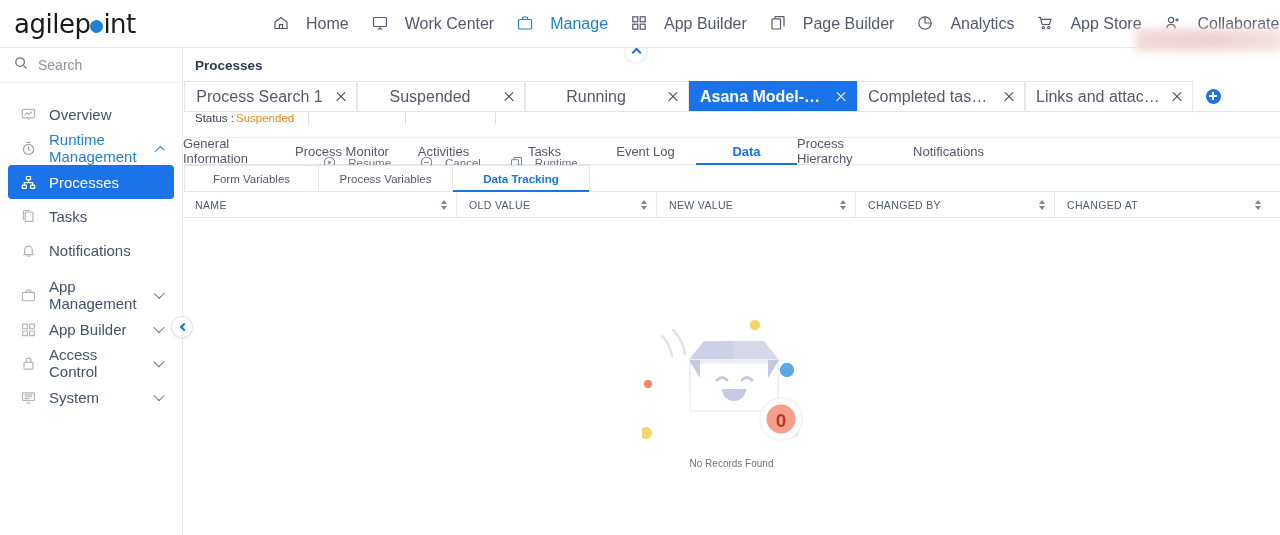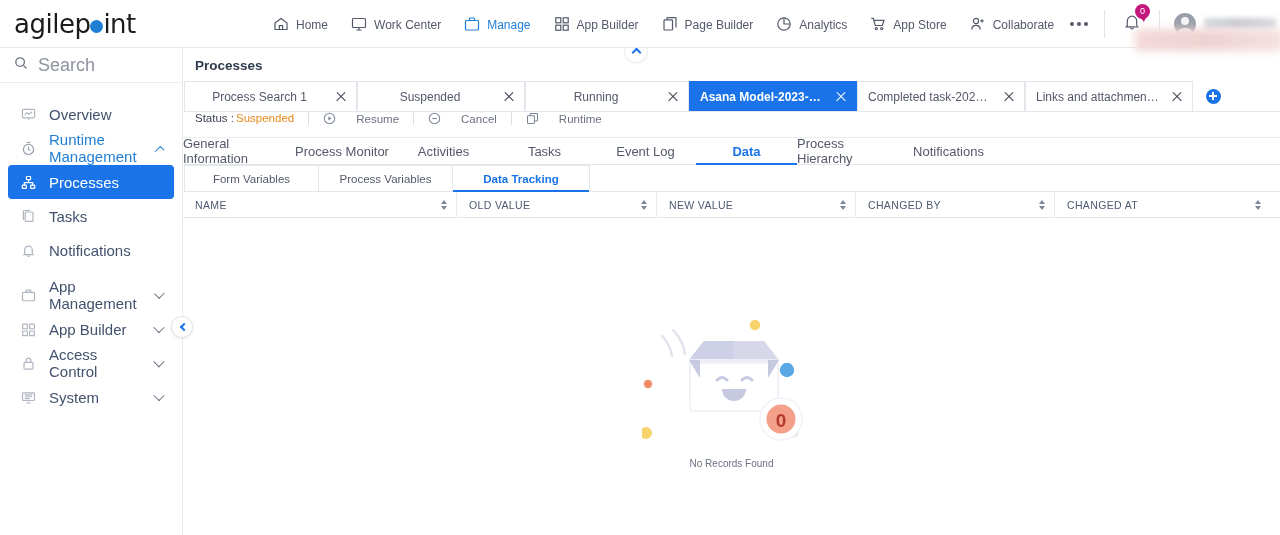--- a/index.html
+++ b/index.html
@@ -33,22 +33,22 @@
     display: inline-block; width: 13px; height: 13px;
     border-radius: 50%; background: #1f7fd4;
     position: relative; top: 0px; margin: 0 0px;
   }
 
   .nav {
     display: flex; align-items: center; gap: 23px;
     margin-left: 90px;
   }
   .nav-item {
-    display: flex; align-items: flex-end; gap: 7px;
-    font-size: 12px; color: #54596b; cursor: pointer;
+    display: flex; align-items: flex-start; gap: 17px;
+    font-size: 16px; color: #54596b; cursor: pointer;
     white-space: nowrap;
   }
   .nav-item.active { color: #1f7fd4; }
   .nav-item svg { display: block; }
 
   .topbar-right {
     margin-left: auto; display: flex; align-items: center;
     height: 48px; padding-right: 12px;
   }
   .dots-btn {
@@ -114,21 +114,21 @@
     background: #ffffff; border-right: 1px solid #e8eaee;
     position: relative;
   }
   .search-row {
     height: 35px; display: flex; align-items: center;
     padding-left: 14px; gap: 10px;
     border-bottom: 1px solid #eceef1;
     margin-bottom: 14px;
   }
   .search-input {
-    border: none; outline: none; font-size: 18px;
+    border: none; outline: none; font-size: 14px;
     color: #6b7280; background: transparent;
     font-family: "Liberation Sans", sans-serif; width: 120px;
   }
   .search-input::placeholder { color: #8d929e; }
 
   .side-item {
     display: flex; align-items: center; height: 34px;
     margin: 0 8px 0 8px; padding-left: 12px; border-radius: 4px;
     font-size: 15px; color: #42526e; cursor: pointer; gap: 12px;
     position: relative;
@@ -193,21 +193,21 @@
   
   .tabstrip {
     display: flex; align-items: stretch; height: 31px;
     margin: 0 0 0 1px; border-bottom: 1px solid #e3e6ea;
   }
   .tabchip {
     display: flex; align-items: center; justify-content: center;
     gap: 0px; position: relative;
     background: #fff; border: 1px solid #e3e6ea;
     border-bottom: none;
-    font-size: 12px; color: #54596b; cursor: pointer;
+    font-size: 16px; color: #54596b; cursor: pointer;
     padding: 0 8px 0 10px; min-width: 0;
   }
   .tabchip .label {
     overflow: hidden; text-overflow: ellipsis; white-space: nowrap;
     text-align: center; flex: 1 1 auto;
   }
   .tabchip .xbtn {
     margin-left: 10px; flex: 0 0 14px;
     width: 14px; height: 14px; position: relative; cursor: pointer;
   }
@@ -236,22 +236,22 @@
   
   .statusrow {
     display: flex; align-items: flex-start; height: 26px;
     font-size: 11.5px; padding-left: 12px; gap: 0px;
     border-bottom: 1px solid #eceef1;
   }
   .status-label { color: #3d4355; }
   .status-value { color: #e8881b; padding-left: 2px; }
   .sep { width: 1px; height: 13px; background: #dcdfe4; margin: 0 14px; }
   .act {
-    display: flex; align-items: center; gap: 20px;
-    color: #6b7280; cursor: pointer;
+    display: flex; align-items: center; gap: 12px;
+    color: #6b7280; cursor: pointer; margin-top: 44px;
   }
   .act svg { display: block; }
 
   
   .maintabs {
     display: flex; height: 27px; border-bottom: 1px solid #e3e6ea;
   }
   .mtab {
     display: flex; align-items: center; justify-content: center;
     font-size: 13px; color: #54596b; cursor: pointer;

